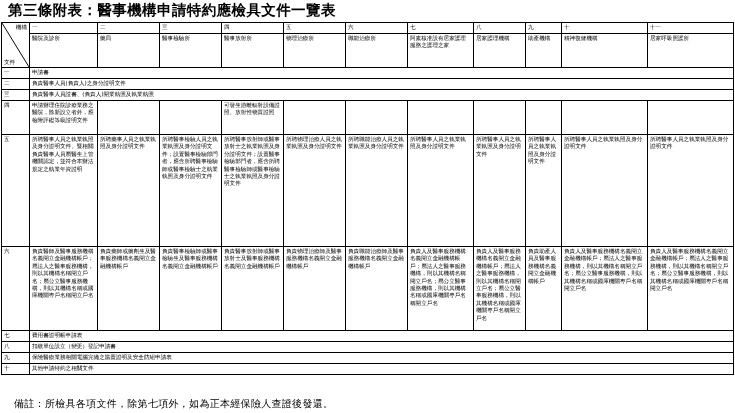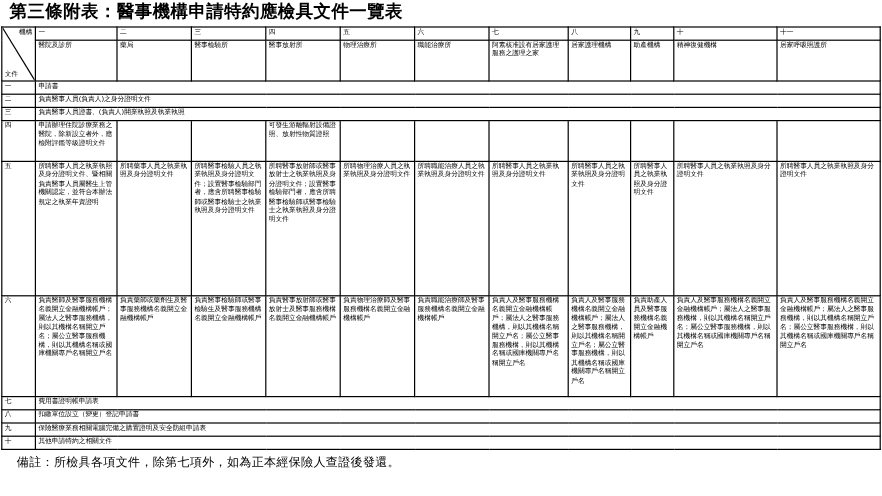--- a/index.html
+++ b/index.html
@@ -97,20 +97,21 @@
   td.cell {
     font-size: 5.6px;
     line-height: 7.4px;
   }
   .note {
     font-size: 10px;
     line-height: 14px;
     padding: 4px 0 0 14px;
     letter-spacing: 0.3px;
     white-space: nowrap;
+    margin-top: 18px;
   }
   .h-r1 { height: 11px; }
   .h-r2 { height: 11px; }
   .h-r3 { height: 11px; }
   .h-r4 { height: 34px; }
   .h-r5 { height: 112px; }
   .h-r6 { height: 84px; }
   .h-small { height: 11px; }
 </style>
 </head>

